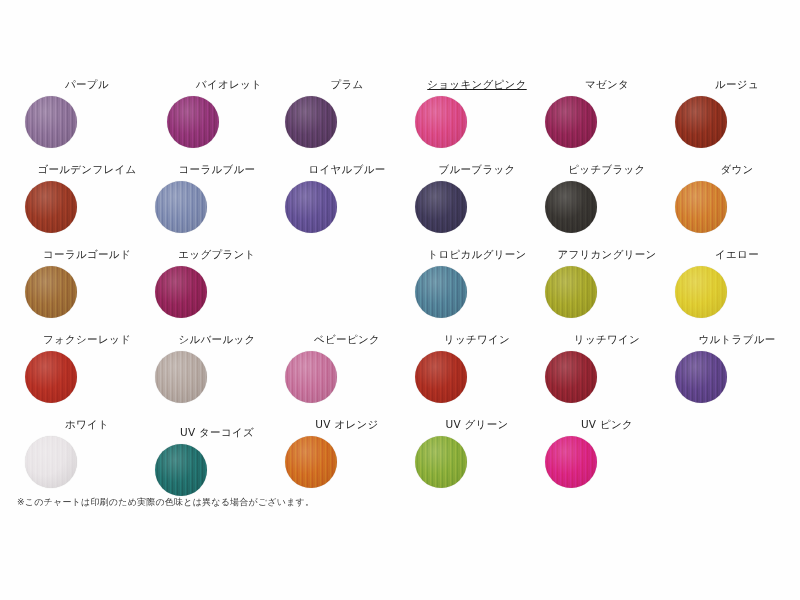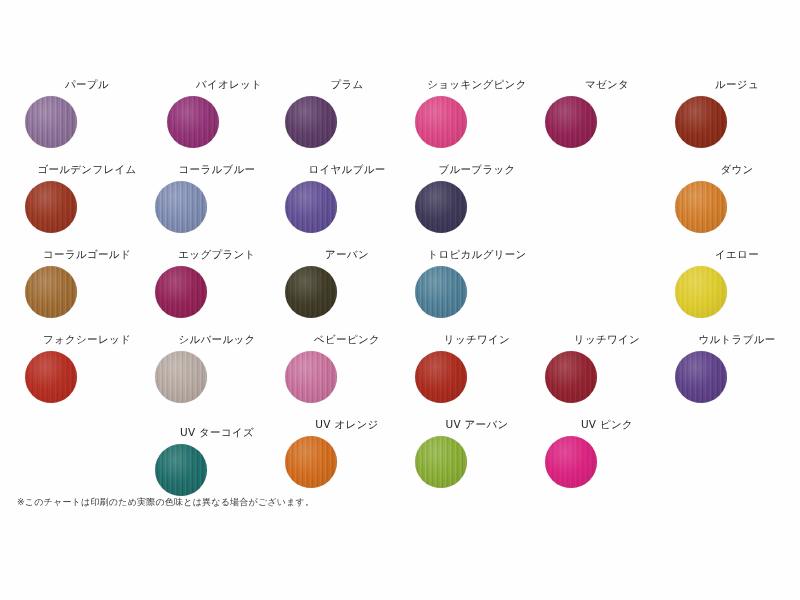--- a/index.html
+++ b/index.html
@@ -147,21 +147,21 @@
           <div class="swatch-disc-wrap">
             <div class="swatch-disc" style="background: rgb(142, 47, 114);"></div>
           </div>
         </div>
         <div class="swatch-cell" style="left: 282px;">
           <div class="swatch-label">プラム</div>
           <div class="swatch-disc-wrap">
             <div class="swatch-disc" style="background: rgb(90, 58, 99);"></div>
           </div>
         </div>
-        <div class="swatch-cell" style="left: 412px;">
+        <div class="swatch-cell" style="left: 412px; text-decoration: underline;">
           <div class="swatch-label">ショッキングピンク</div>
           <div class="swatch-disc-wrap">
             <div class="swatch-disc" style="background: rgb(217, 68, 130);"></div>
           </div>
         </div>
         <div class="swatch-cell" style="left: 542px;">
           <div class="swatch-label">マゼンタ</div>
           <div class="swatch-disc-wrap">
             <div class="swatch-disc" style="background: rgb(142, 31, 79);"></div>
           </div>
@@ -191,52 +191,58 @@
           <div class="swatch-disc-wrap">
             <div class="swatch-disc" style="background: rgb(95, 77, 146);"></div>
           </div>
         </div>
         <div class="swatch-cell" style="left: 412px;">
           <div class="swatch-label">ブルーブラック</div>
           <div class="swatch-disc-wrap">
             <div class="swatch-disc" style="background: rgb(59, 53, 85);"></div>
           </div>
         </div>
+        <div class="swatch-cell" style="left: 542px;">
+          <div class="swatch-label">ピッチブラック</div>
+          <div class="swatch-disc-wrap">
+            <div class="swatch-disc" style="background: rgb(51, 48, 44);"></div>
+          </div>
+        </div>
         <div class="swatch-cell" style="left: 672px;">
           <div class="swatch-label">ダウン</div>
           <div class="swatch-disc-wrap">
             <div class="swatch-disc" style="background: rgb(208, 124, 42);"></div>
           </div>
         </div>
       </div>
       <div class="swatch-row">
         <div class="swatch-cell" style="left: 22px;">
           <div class="swatch-label">コーラルゴールド</div>
           <div class="swatch-disc-wrap">
             <div class="swatch-disc" style="background: rgb(157, 107, 51);"></div>
           </div>
         </div>
         <div class="swatch-cell" style="left: 152px;">
           <div class="swatch-label">エッグプラント</div>
           <div class="swatch-disc-wrap">
             <div class="swatch-disc" style="background: rgb(144, 31, 84);"></div>
           </div>
         </div>
-        <div class="swatch-cell" style="left: 282px;">
-          <div class="swatch-label">アーバン</div>
-          <div class="swatch-disc-wrap">
-            <div class="swatch-disc" style="background: rgb(60, 55, 35);"></div>
-          </div>
-        </div>
         <div class="swatch-cell" style="left: 412px;">
           <div class="swatch-label">トロピカルグリーン</div>
           <div class="swatch-disc-wrap">
             <div class="swatch-disc" style="background: rgb(77, 125, 148);"></div>
           </div>
         </div>
+        <div class="swatch-cell" style="left: 542px;">
+          <div class="swatch-label">アフリカングリーン</div>
+          <div class="swatch-disc-wrap">
+            <div class="swatch-disc" style="background: rgb(163, 163, 37);"></div>
+          </div>
+        </div>
         <div class="swatch-cell" style="left: 672px;">
           <div class="swatch-label">イエロー</div>
           <div class="swatch-disc-wrap">
             <div class="swatch-disc" style="background: rgb(221, 202, 43);"></div>
           </div>
         </div>
       </div>
       <div class="swatch-row">
         <div class="swatch-cell" style="left: 22px;">
           <div class="swatch-label">フォクシーレッド</div>
@@ -269,34 +275,40 @@
           </div>
         </div>
         <div class="swatch-cell" style="left: 672px;">
           <div class="swatch-label">ウルトラブルー</div>
           <div class="swatch-disc-wrap">
             <div class="swatch-disc" style="background: rgb(91, 63, 134);"></div>
           </div>
         </div>
       </div>
       <div class="swatch-row">
+        <div class="swatch-cell" style="left: 22px;">
+          <div class="swatch-label">ホワイト</div>
+          <div class="swatch-disc-wrap">
+            <div class="swatch-disc" style="background: rgb(232, 228, 230);"></div>
+          </div>
+        </div>
         <div class="swatch-cell" style="left: 152px; margin-top: 8px;">
           <div class="swatch-label">UV ターコイズ</div>
           <div class="swatch-disc-wrap">
             <div class="swatch-disc" style="background: rgb(29, 107, 104);"></div>
           </div>
         </div>
         <div class="swatch-cell" style="left: 282px;">
           <div class="swatch-label">UV オレンジ</div>
           <div class="swatch-disc-wrap">
             <div class="swatch-disc" style="background: rgb(207, 106, 28);"></div>
           </div>
         </div>
         <div class="swatch-cell" style="left: 412px;">
-          <div class="swatch-label">UV アーバン</div>
+          <div class="swatch-label">UV グリーン</div>
           <div class="swatch-disc-wrap">
             <div class="swatch-disc" style="background: rgb(135, 171, 52);"></div>
           </div>
         </div>
         <div class="swatch-cell" style="left: 542px;">
           <div class="swatch-label">UV ピンク</div>
           <div class="swatch-disc-wrap">
             <div class="swatch-disc" style="background: rgb(216, 31, 125);"></div>
           </div>
         </div>

